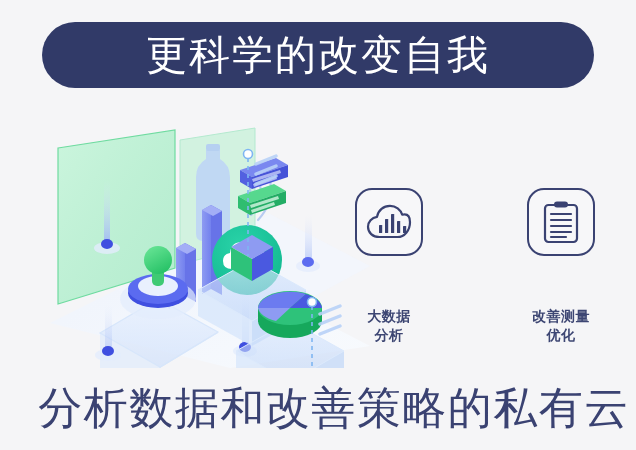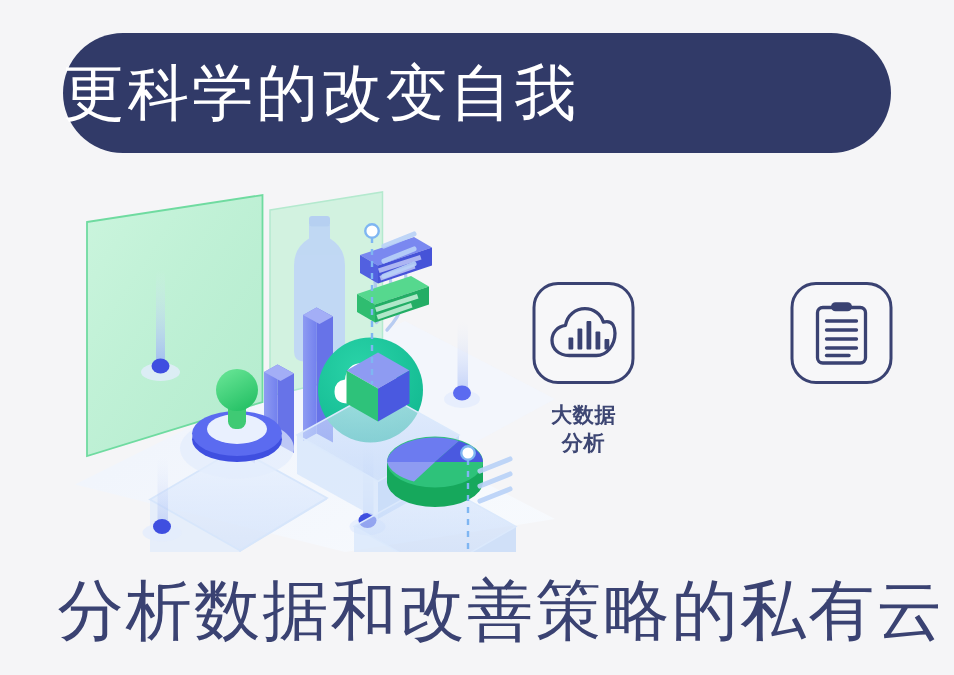--- a/index.html
+++ b/index.html
@@ -14,26 +14,26 @@
     overflow: hidden;
     position: relative;
   }
 
   
   .title-pill {
     position: absolute;
     left: 42px;
     top: 22px;
     width: 552px;
-    height: 80px;
+    height: 66px;
     background: #313a68;
     border-radius: 42px;
     display: flex;
     align-items: center;
-    justify-content: flex-start;
+    justify-content: center;
     box-sizing: border-box;
   }
   .title-pill .title-text {
     color: #ffffff;
     font-size: 41px;
     letter-spacing: 2px;
     line-height: 1;
     font-weight: 400;
     white-space: nowrap;
   }
@@ -55,20 +55,21 @@
     top: 188px;
     width: 246px;
     display: flex;
     justify-content: space-between;
   }
   .feature {
     width: 74px;
     display: flex;
     flex-direction: column;
     align-items: center;
+    gap: 40px;
   }
   .feature-icon-box {
     width: 68px;
     height: 68px;
     border: 2px solid #3a4272;
     border-radius: 17px;
     box-sizing: border-box;
     display: flex;
     align-items: center;
     justify-content: center;
@@ -314,18 +315,22 @@
         <rect x="12" y="1.5" width="14" height="6" rx="3" fill="#3a4272"></rect>
         <g stroke="#3a4272" stroke-width="2.2" stroke-linecap="round">
           <line x1="9" y1="14" x2="29" y2="14"></line>
           <line x1="9" y1="20" x2="29" y2="20"></line>
           <line x1="9" y1="26" x2="29" y2="26"></line>
           <line x1="9" y1="32" x2="29" y2="32"></line>
           <line x1="9" y1="37" x2="24" y2="37"></line>
         </g>
       </svg>
     </div>
+    <div class="feature-label">
+      <span>改善测量</span>
+      <span class="l2">优化</span>
+    </div>
   </div>
 
 
 </div>
 
 <div class="tagline">分析数据和改善策略的私有云</div>
 
 </body></html>

